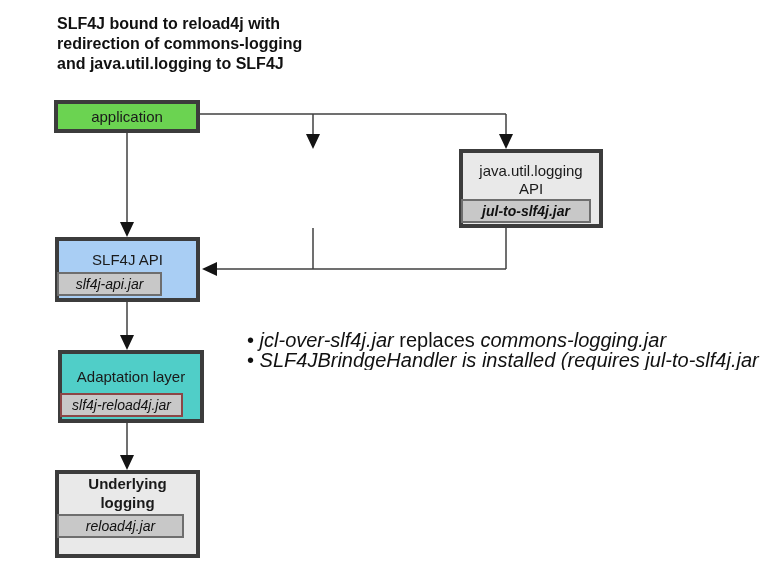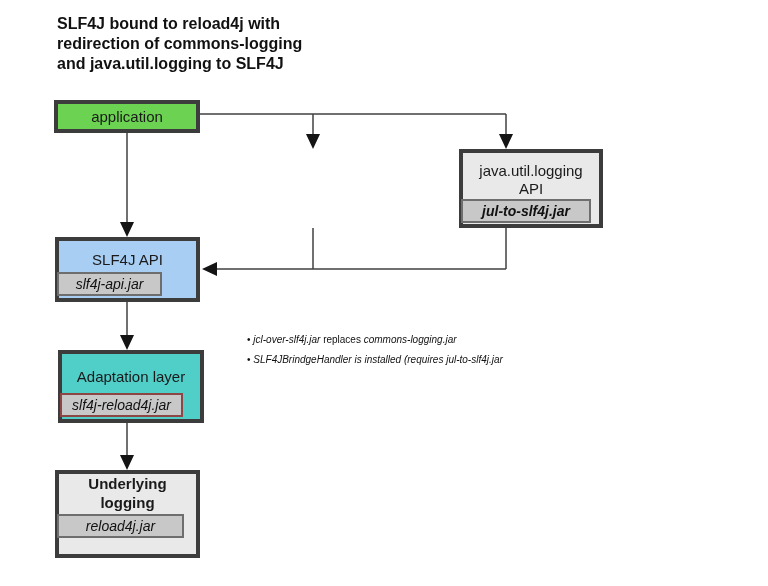--- a/index.html
+++ b/index.html
@@ -76,21 +76,21 @@
   }
   .connectors path { stroke: #404040; stroke-width: 1.5; fill: none; }
   .connectors polygon { fill: #141414; stroke: none; }
 
   .notes {
     position: absolute;
     left: 247px; top: 330px;
     width: 521px;
     overflow: hidden;
     white-space: nowrap;
-    font-size: 10px;
+    font-size: 20px;
     line-height: 20px;
     color: #111111;
   }
   .note-line { height: 20px; }
   .note-em { font-style: italic; }
   .note-bullet { font-style: normal; }
 </style>
 </head>
 <body>
 

